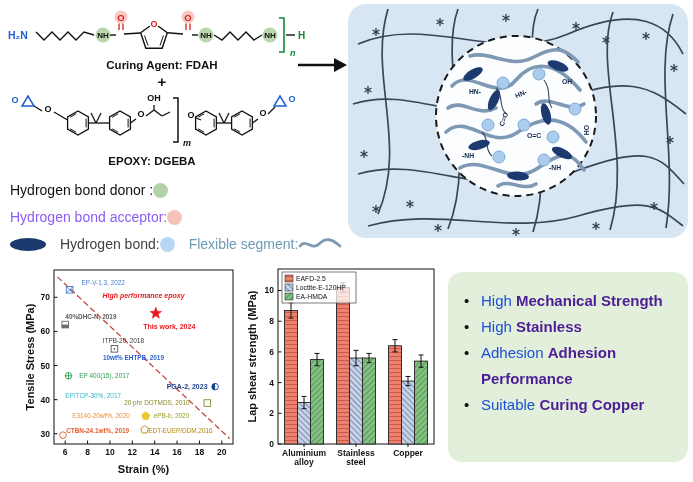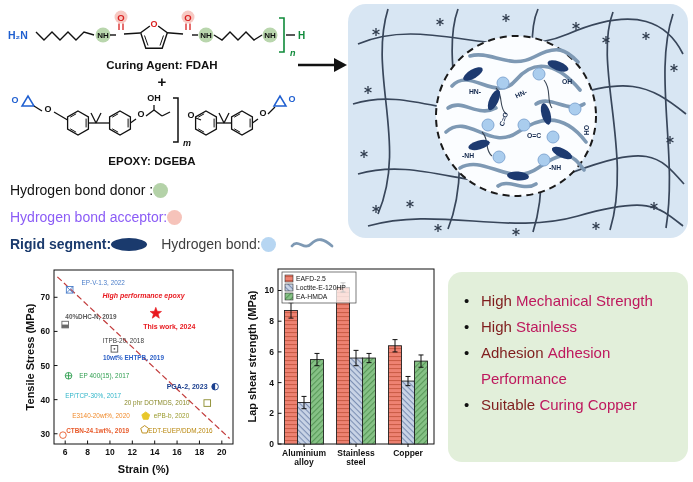--- a/index.html
+++ b/index.html
@@ -16,22 +16,22 @@
   .lbl-lblue{color:#404040}
   .lbl-steel{color:#6e9ab3}
   .sw-circle{display:inline-block;width:15px;height:15px;border-radius:50%}
   .sw-ellipse{display:inline-block;width:36px;height:13px;border-radius:50%;background:#1a3a6d}
   .gap{display:inline-block;width:14px}
   
   #benefits{position:absolute;left:448px;top:272px;width:240px;height:190px;background:#e2efda;border-radius:14px;padding:16px 10px 10px 16px}
   #benefit-list{list-style:none}
   #benefit-list li{position:relative;padding-left:17px;font-size:15px;line-height:26px;color:#222}
   #benefit-list .dot{position:absolute;left:0;top:0;color:#111;font-size:15px}
-  #benefit-list .pre{color:#7f1d1d;font-weight:500}
-  #benefit-list .key{color:#be185d;font-weight:normal}
+  #benefit-list .pre{color:#1d4ed8;font-weight:500}
+  #benefit-list .key{color:#4c1d95;font-weight:bold}
 </style>
 </head>
 <body>
 
 <div id="figure">
 
   <svg id="scheme-svg" class="abs" style="left:2px;top:2px" width="340" height="172" viewBox="0 0 340 172">
     <defs>
       <g id="benzene">
         <polygon points="0,-12 10.4,-6 10.4,6 0,12 -10.4,6 -10.4,-6" fill="none" stroke="#111" stroke-width="1.3"></polygon>
@@ -258,26 +258,26 @@
   <div id="legend">
     <div class="legend-row">
       <span>Hydrogen bond donor :</span>
       <span class="sw-circle" style="background:#b4d2a8"></span>
     </div>
     <div class="legend-row">
       <span class="lbl-red">Hydrogen bond acceptor:</span>
       <span class="sw-circle" style="background:#f6c3ba"></span>
     </div>
     <div class="legend-row">
-      <span class="lbl-navy">Rigid segment:</span>
       <span class="sw-ellipse"></span>
       <span class="gap"></span>
       <span class="lbl-lblue">Hydrogen bond:</span>
       <span class="sw-circle" style="background:#b7d6f2"></span>
       <span class="gap"></span>
+      <span class="lbl-steel">Flexible segment:</span>
       <svg width="44" height="16" viewBox="0 0 44 16">
         <path d="M2,10 C8,2 14,15 21,8 S34,3 42,10" fill="none" stroke="#7e99b4" stroke-width="2.8" stroke-linecap="round"></path>
       </svg>
     </div>
   </div>
 
   <svg id="scatter-svg" class="abs" style="left:24px;top:264px" width="214" height="214" viewBox="0 0 214 214">
       <rect x="30" y="6" width="179" height="174" fill="#fff" stroke="#111" stroke-width="1"></rect>
       <line x1="33.356249999999996" y1="12.823529411764707" x2="205.64374999999998" y2="174.54117647058823" stroke="#c23b3b" stroke-width="1.2" stroke-dasharray="6,3"></line>
       <line x1="41.1875" y1="180" x2="41.1875" y2="176.5" stroke="#111" stroke-width="1"></line>

